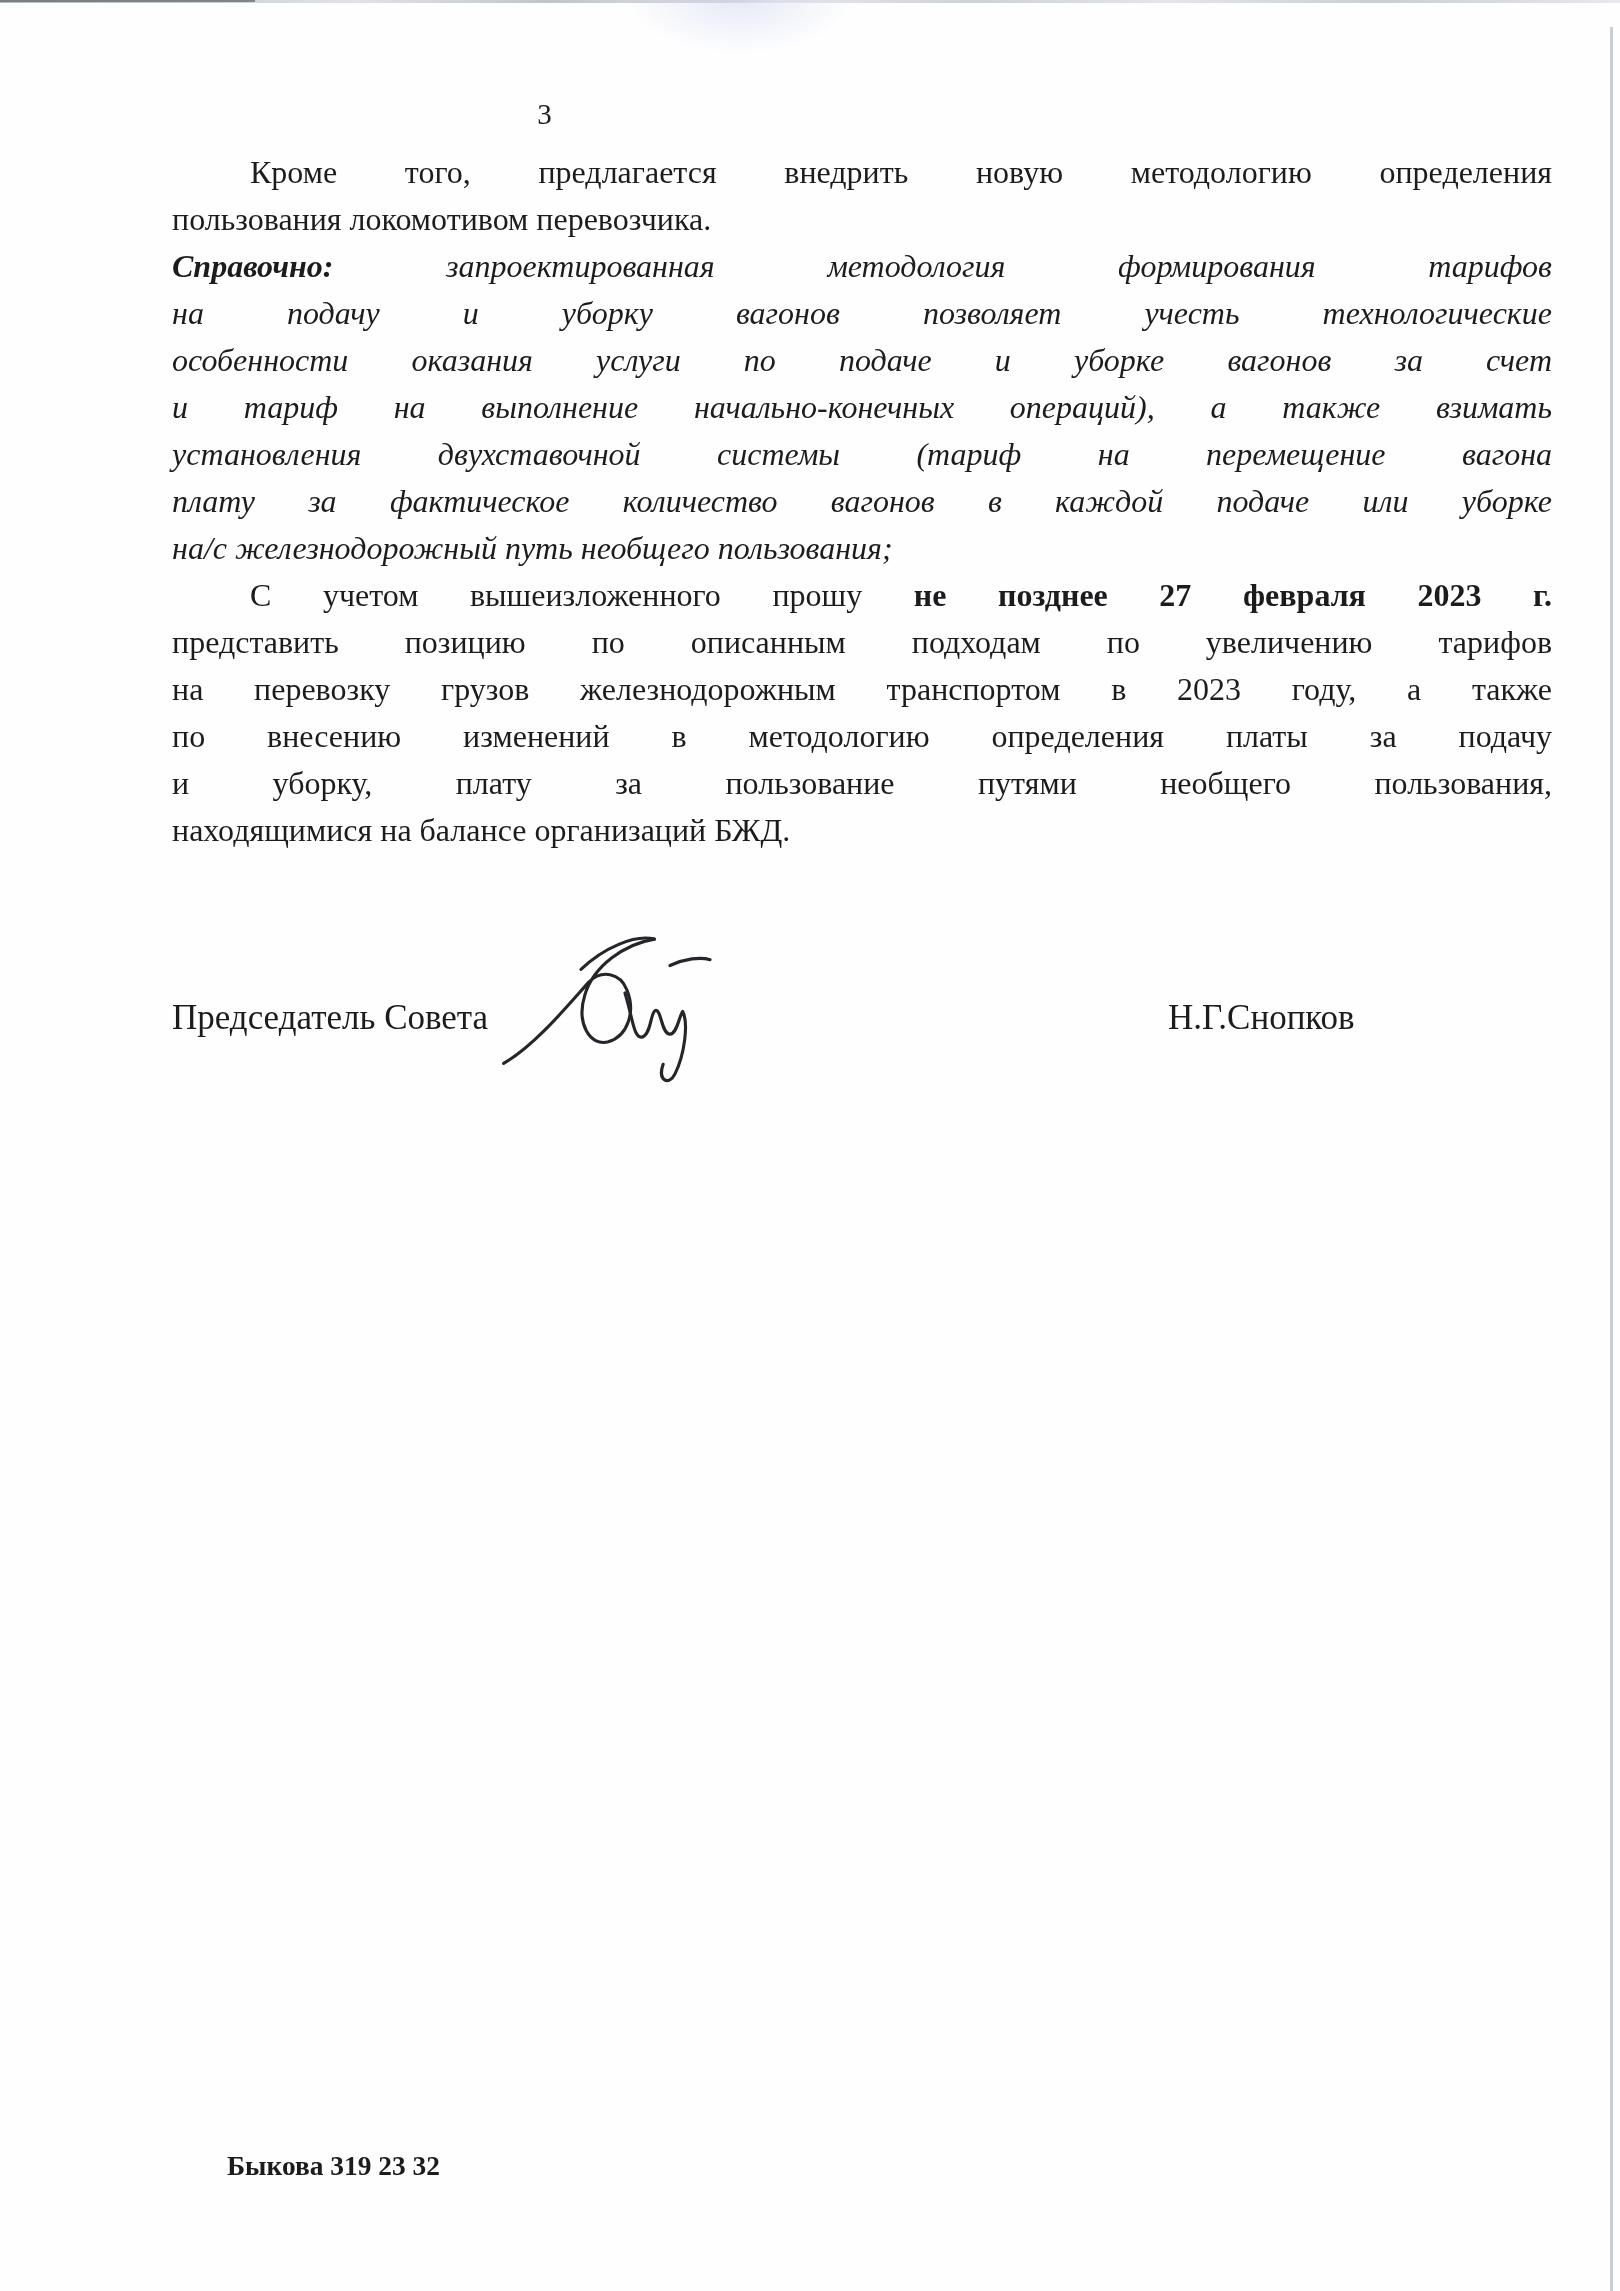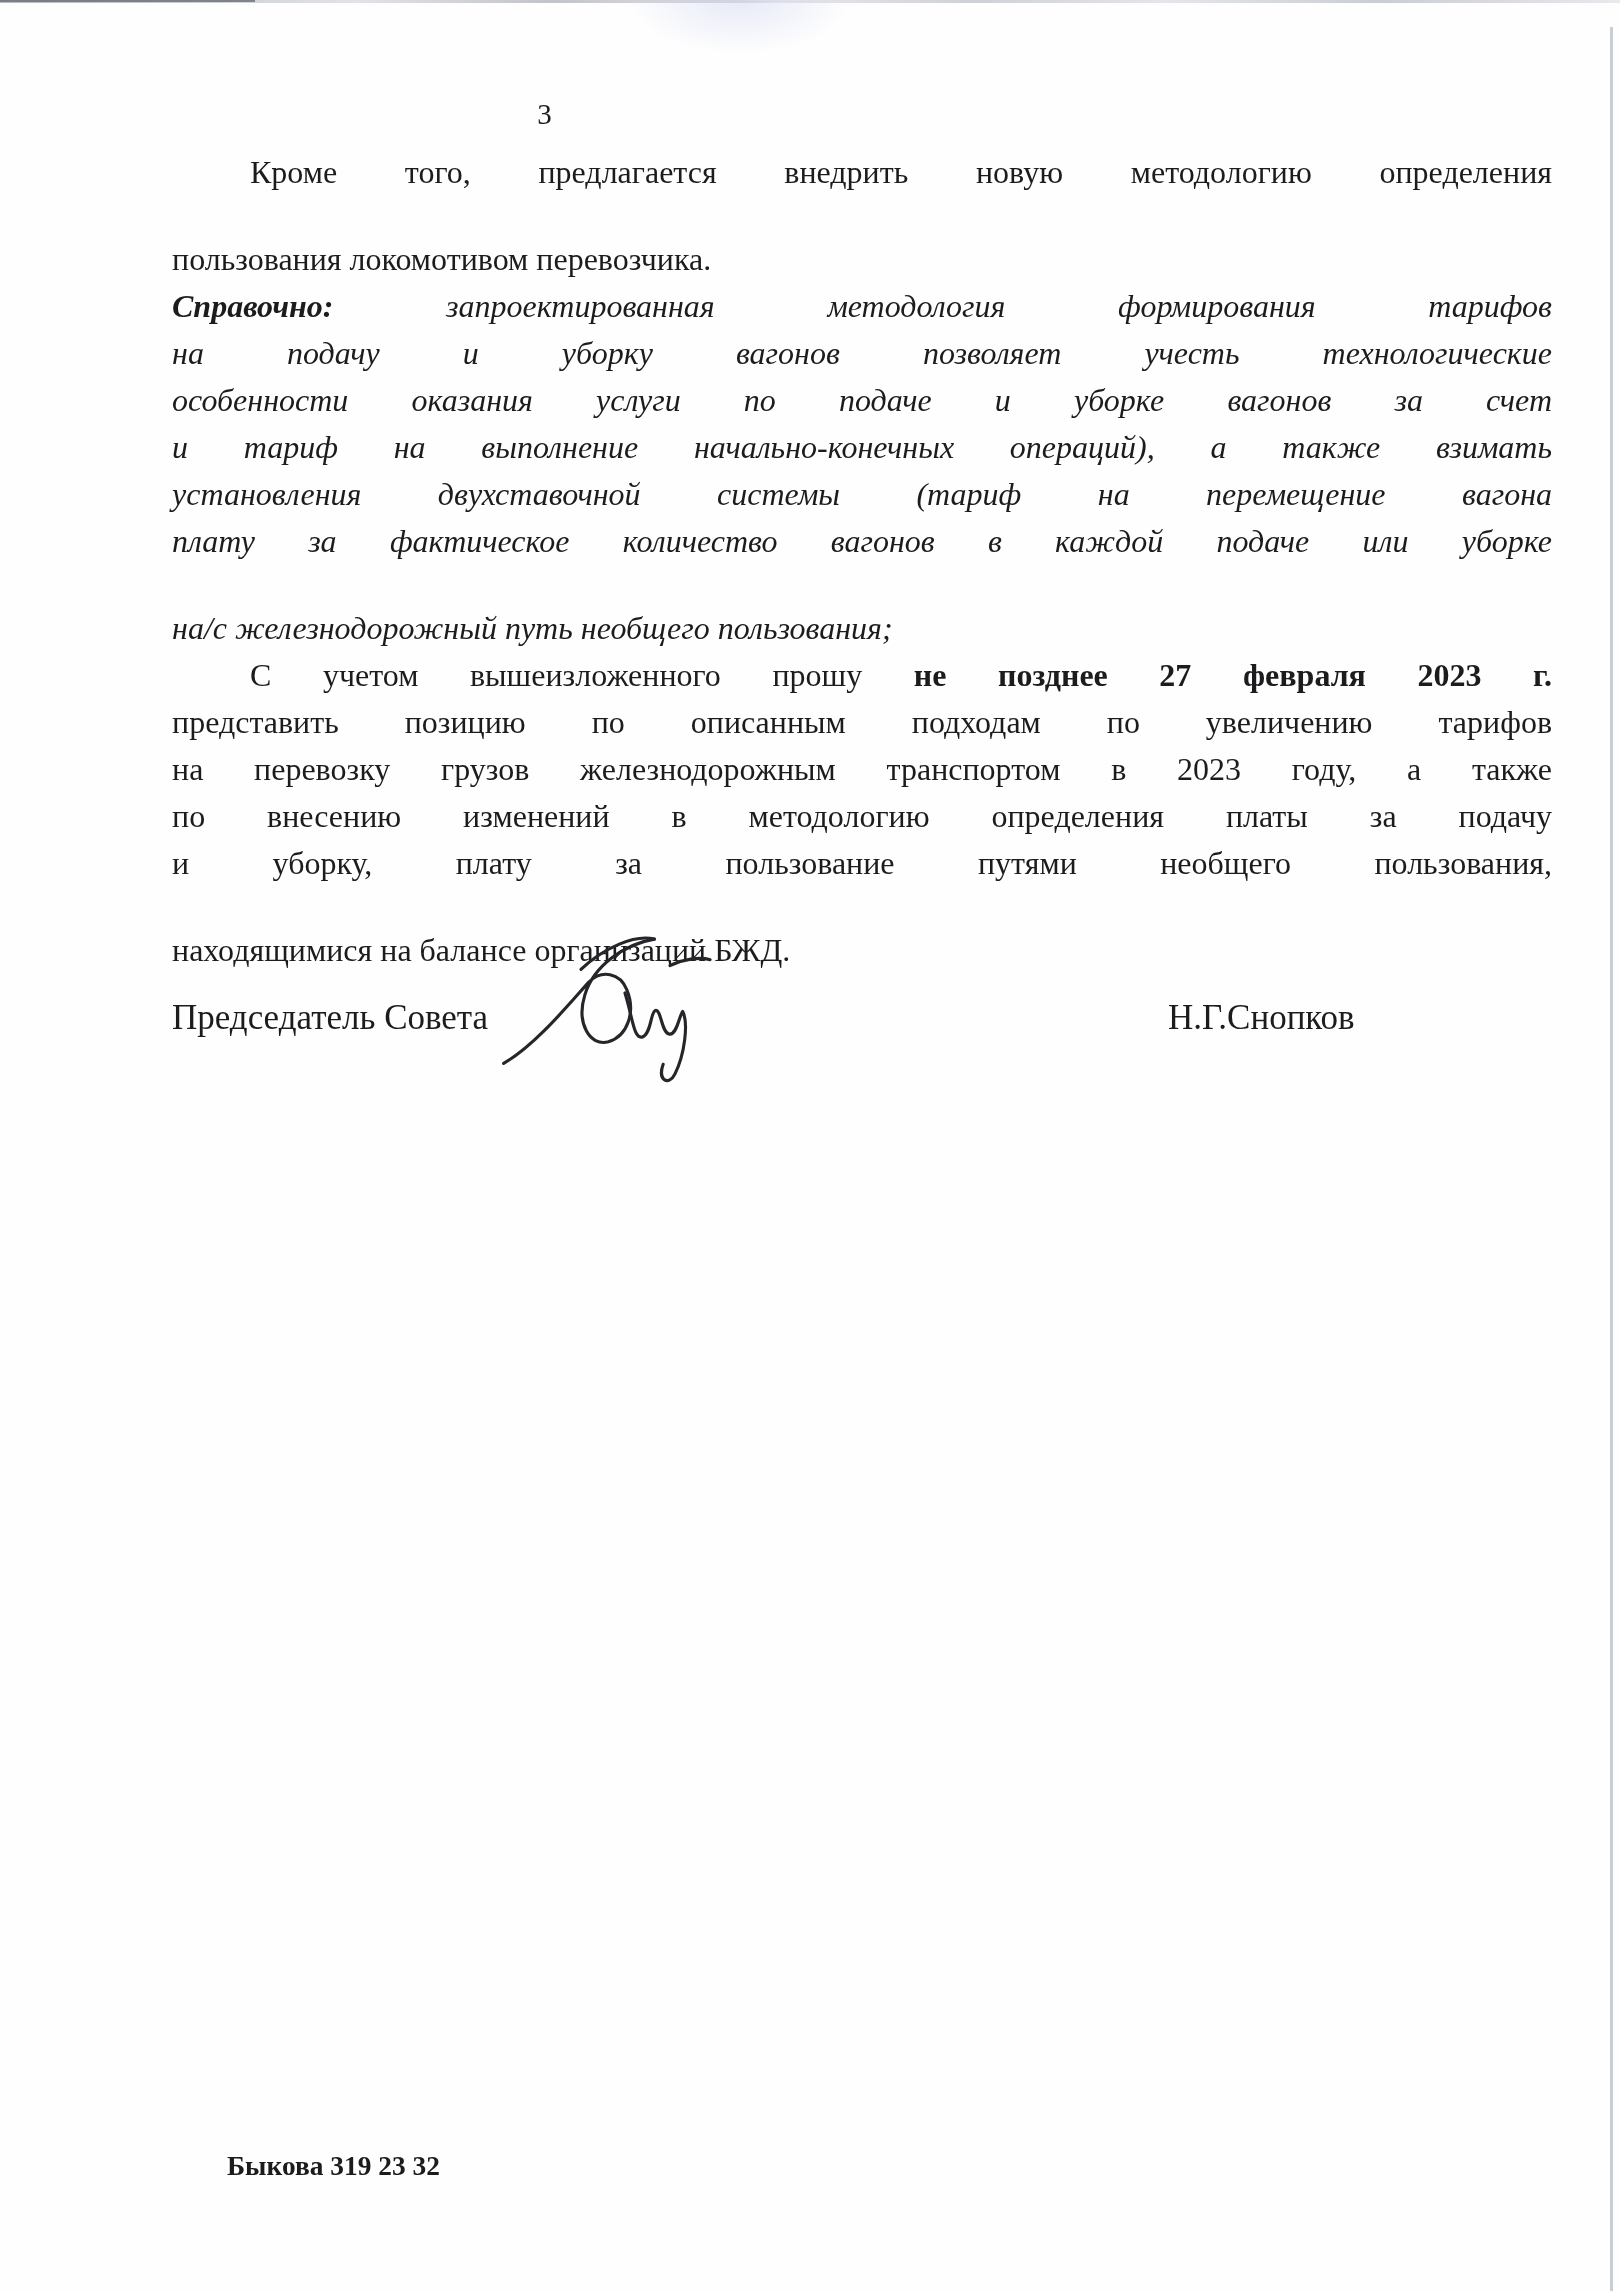--- a/index.html
+++ b/index.html
@@ -37,21 +37,21 @@
   
   .page-number {
     position: absolute; left: 510px; top: 98px; width: 69px;
     font-size: 29px; text-align: center;
   }
   .body-block {
     position: absolute; left: 172px; top: 149px; width: 1380px;
     font-size: 32px; line-height: 47px;
   }
   .line { text-align: justify; text-align-last: justify; }
-  .line.last { text-align-last: left; margin-top: 40px; }
+  .line.last { text-align-last: left; }
   .line.indent { padding-left: 78px; }
   .note { font-style: italic; }
   .note .label { font-weight: bold; }
   .bold { font-weight: bold; }
 
   .signature-row {
     position: absolute; left: 172px; top: 994px; width: 1380px;
     font-size: 35px; line-height: 47px;
   }
   .signee-name { position: absolute; left: 996px; top: 0; }

